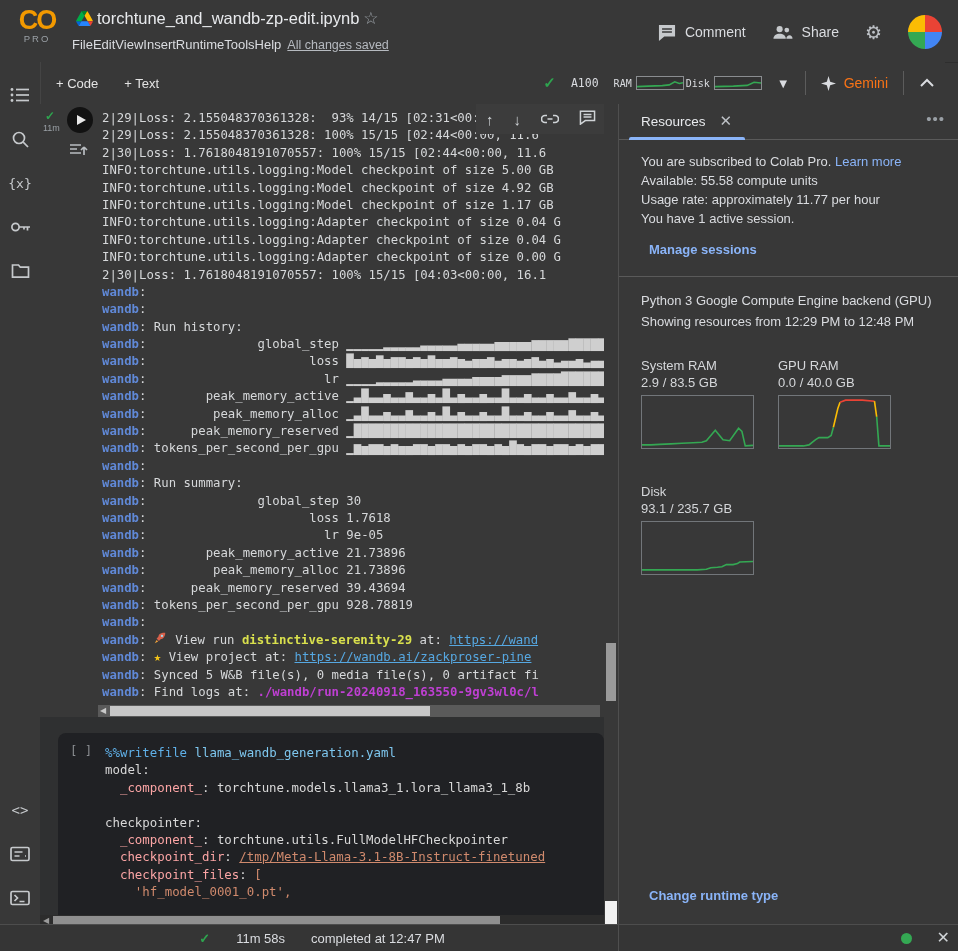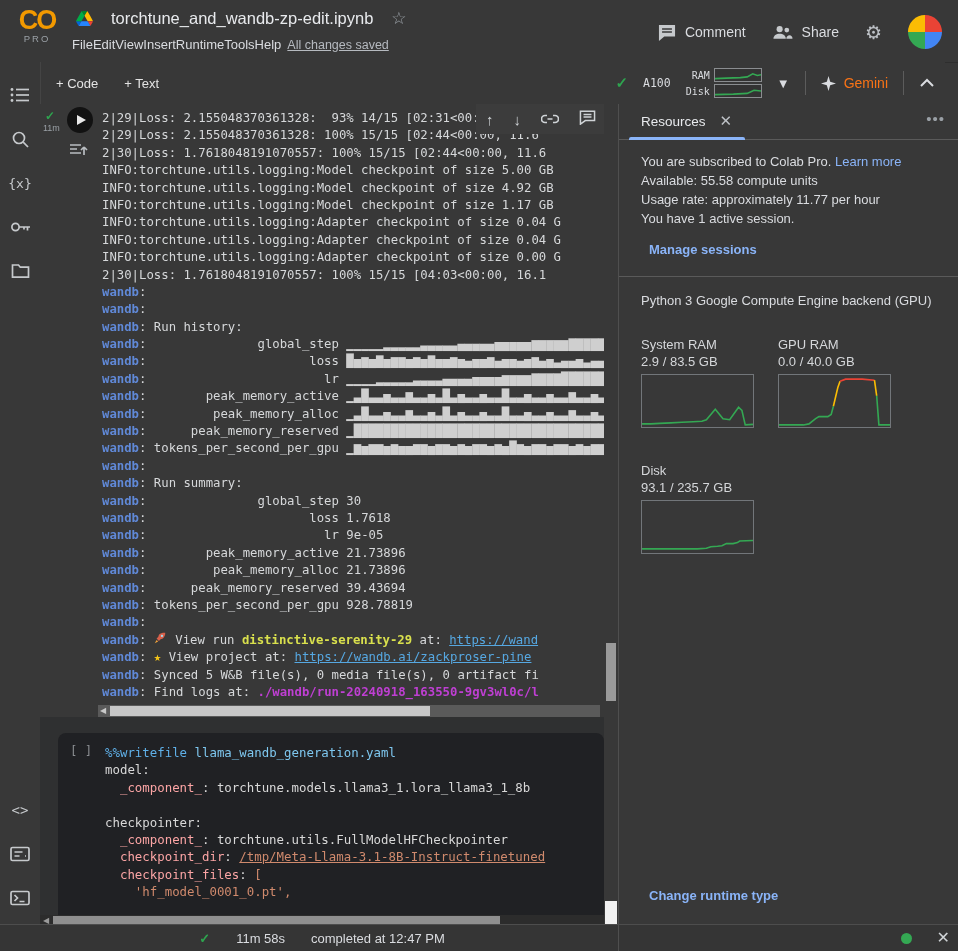--- a/index.html
+++ b/index.html
@@ -2,40 +2,40 @@
 <html><head>
 <meta charset="utf-8">
 <style>
   html,body{margin:0;padding:0;background:#383838;width:958px;height:951px;overflow:hidden;
     font-family:"Liberation Sans",sans-serif;-webkit-font-smoothing:antialiased;}
   
   #header{position:absolute;left:0;top:0;width:958px;height:62px;background:#383838;border-bottom:1px solid #2e2e2e;}
   #logo{position:absolute;left:13px;top:6px;width:48px;text-align:center;}
   #logo .co{font-weight:bold;font-size:27px;color:#f29900;letter-spacing:-2px;line-height:28px;}
   #logo .pro{font-size:9.5px;color:#9aa0a6;letter-spacing:2px;line-height:10px;}
-  #titlerow{position:absolute;left:76px;top:8px;display:flex;align-items:center;gap:18px;}
+  #titlerow{position:absolute;left:76px;top:8px;display:flex;align-items:center;gap:4px;}
   #nbtitle{color:#e8eaed;font-size:16.5px;}
   .star{color:#9aa0a6;font-size:17px;}
   #menurow{position:absolute;left:72px;top:37px;display:flex;align-items:center;}
   .menu-item{color:#dadce0;font-size:13px;cursor:default;}
   #saved{color:#b6bac0;font-size:12.5px;text-decoration:underline;margin-left:6px;}
   #hdr-right{position:absolute;right:16px;top:14px;display:flex;align-items:center;gap:26px;height:36px;}
   .hbtn{display:flex;align-items:center;gap:9px;color:#dadce0;font-size:14px;}
   .icn{display:inline-flex;align-items:center;justify-content:center;}
   #gear{font-size:19px;color:#bdc1c6;}
   #avatar{width:30px;height:30px;border-radius:50%;padding:2px;background:conic-gradient(#ea4335 0 25%,#4285f4 25% 50%,#34a853 50% 75%,#fbbc04 75% 100%);}
   #avatar .face{width:30px;height:30px;border-radius:50%;background:radial-gradient(circle at 50% 38%,#c8b49a 0 26%,#3d4f5e 27% 60%,#24313c 61%);}
   
   #toolbar{position:absolute;left:40px;top:62px;right:13px;height:42px;background:#383838;border-bottom:1px solid #5eead4;}
   #tb-left{position:absolute;left:16px;top:0;height:42px;display:flex;align-items:center;gap:26px;}
   .tbbtn{color:#e3e3e3;font-size:13px;}
   #tb-right{position:absolute;right:10px;top:0;height:42px;display:flex;align-items:center;gap:15px;}
   .green-check{color:#2ea44f;font-size:15px;font-weight:bold;}
   #accel{color:#dadce0;font-size:11.5px;font-family:"DejaVu Sans Mono",monospace;}
-  #ramdisk{display:flex;flex-direction:column;gap:2px;align-items:flex-end;}
+  #ramdisk{display:flex;flex-direction:row;gap:2px;align-items:flex-end;}
   .rd-row{display:flex;align-items:center;gap:4px;}
   .rd-label{color:#dadce0;font-size:10px;font-family:"DejaVu Sans Mono",monospace;}
   .rd-chart{width:46px;height:12px;border:1px solid #8a8d90;background:#333;}
   .caret{color:#dadce0;font-size:13px;}
   .vdiv{width:1px;height:24px;background:#5c5c5c;}
   #gemini{display:flex;align-items:center;gap:8px;color:#f97316;font-size:14px;}
   
   #sidebar{position:absolute;left:0;top:62px;width:40px;bottom:26px;background:#383838;border-right:1px solid #444;}
   .si{position:absolute;left:9px;width:22px;height:22px;color:#c6c9cc;display:flex;align-items:center;justify-content:center;font-size:13px;}
   .si svg{stroke:#c6c9cc;fill:none;stroke-width:1.7;}
@@ -323,20 +323,21 @@
     <div>
       <span>You are subscribed to Colab Pro.</span>
       <span class="plink">Learn more</span>
     </div>
     <div>Available: 55.58 compute units</div>
     <div>Usage rate: approximately 11.77 per hour</div>
     <div>You have 1 active session.</div>
     <span id="manage">Manage sessions</span>
     <div class="pdivider"></div>
     <div id="backend">Python 3 Google Compute Engine backend (GPU)</div>
+    <div id="showing">Showing resources from 12:29 PM to 12:48 PM</div>
     <div id="charts">
       <div class="chart">
         <div class="clabel">System RAM</div>
         <div class="cvalue">2.9 / 83.5 GB</div>
         <div class="chartbox" style="position: relative;">
             <svg viewBox="0 0 100 50" preserveAspectRatio="none" style="width: 100%; height: 100%; position: absolute; left: 0px; top: 0px;">
               <polyline points="0,47 8,47 16,46.5 26,46 36,45.5 46,45 54,44.5 58,43 66,33 73,42 79,43 87,31 90,34 93,48 100,47.5" fill="none" stroke="#34a853" stroke-width="1.6" vector-effect="non-scaling-stroke"></polyline>
             </svg>
           </div>
       </div>

